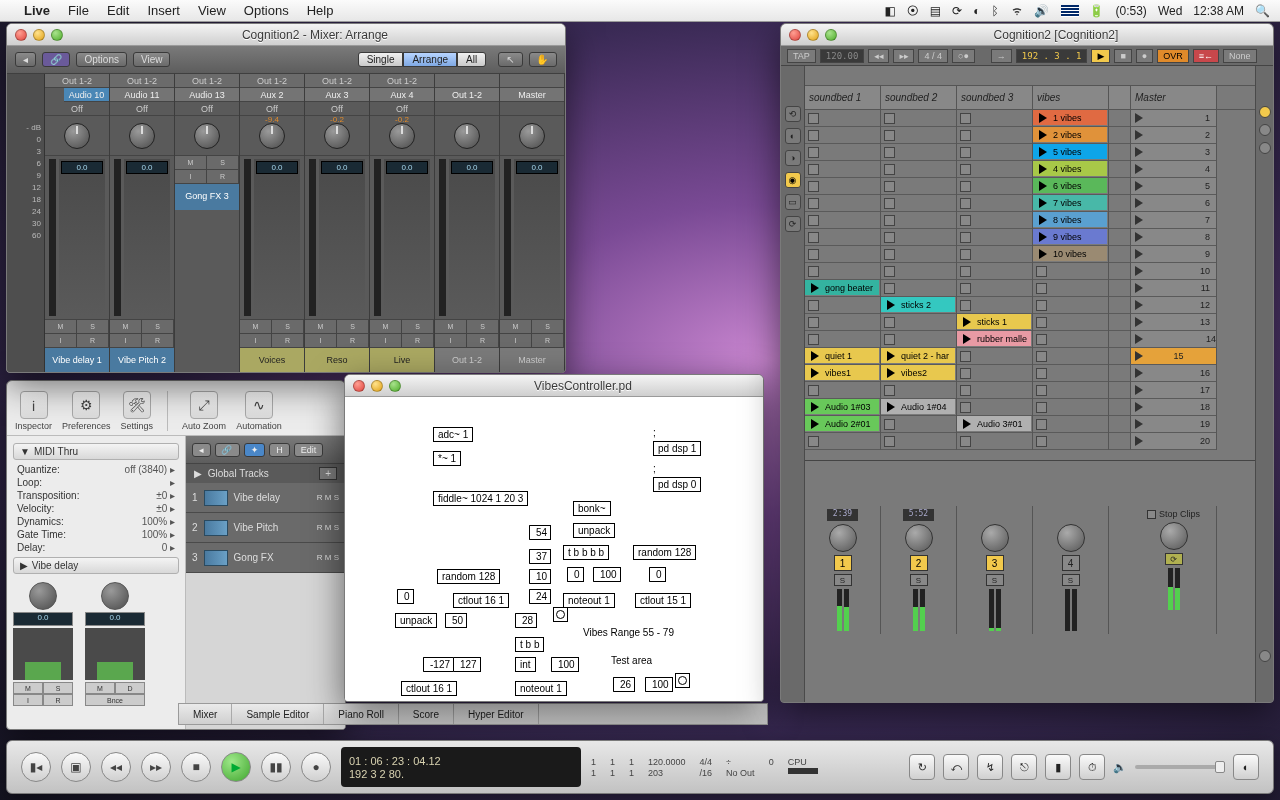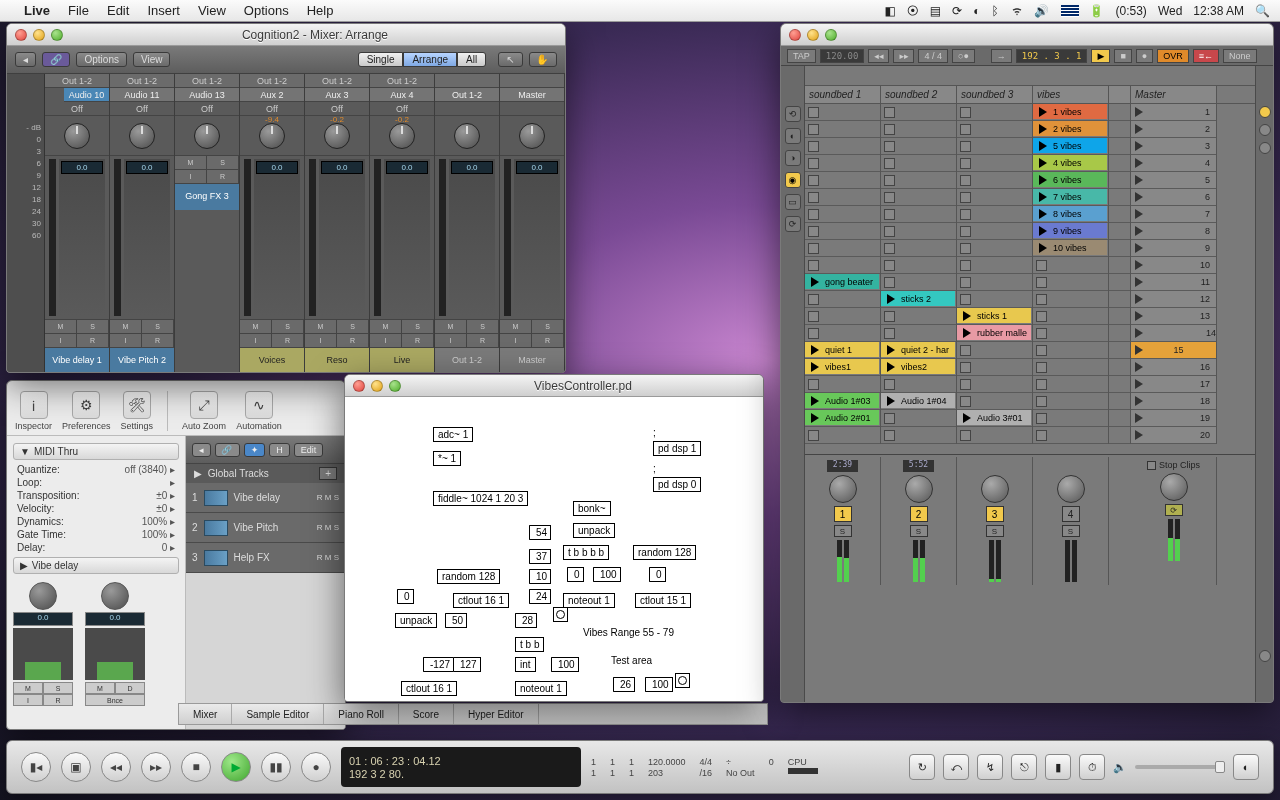--- a/index.html
+++ b/index.html
@@ -98,34 +98,34 @@
 #live .ltool .tempo{background:#3a3a3a;color:#888;font-family:monospace;}
 #live .ltool .yellow{background:#f2c94c;color:#000;}
 #live .ltool .orange{background:#e08a2a;color:#000;}
 #live .ltool .red{background:#c8474b;color:#fff;}
 #live .ltool .pos{background:#3a3a3a;color:#f2c94c;font-family:monospace;}
 #live .body{display:flex;height:calc(100% - 42px);background:#777;}
 #live .leftcol{width:24px;background:#6a6a6a;border-right:1px solid #4a4a4a;display:flex;flex-direction:column;align-items:center;gap:6px;padding-top:40px;}
 #live .leftcol .lic{width:16px;height:16px;border:1px solid #444;border-radius:3px;background:#7a7a7a;display:flex;align-items:center;justify-content:center;font-size:9px;}
 #live .leftcol .lic.on{background:#f2c94c;color:#000;}
 #live .session{flex:1;display:flex;flex-direction:column;background:#7a7a7a;overflow:hidden;}
-#live .trkhead{display:flex;height:18px;border-bottom:1px solid #555;}
+#live .trkhead{display:flex;height:24px;border-bottom:1px solid #555;}
 #live .trkhead .th{border-right:1px solid #555;background:#888;display:flex;align-items:center;padding:0 4px;font-size:10px;font-style:italic;color:#222;}
 #live .sw{width:76px;} .mw{width:86px;}
 #live .clips{display:flex;}
 #live .clipcol{border-right:1px solid #555;}
 #live .slot{height:17px;border-bottom:1px solid #5a5a5a;background:#7a7a7a;display:flex;align-items:center;font-size:9px;position:relative;}
 #live .slot .stop{width:11px;height:11px;border:1px solid #444;margin:0 3px;background:#888;}
 #live .slot .play{width:0;height:0;border-left:8px solid #444;border-top:5px solid transparent;border-bottom:5px solid transparent;margin:0 4px;}
 #live .slot.scene{background:#888;justify-content:center;color:#222;}
 #live .slot.scene.hot{background:#e5a23a;}
 #live .clip{position:absolute;left:0;right:1px;top:0;bottom:1px;display:flex;align-items:center;padding-left:2px;gap:2px;color:#000;font-size:9px;overflow:hidden;white-space:nowrap;}
 #live .clip .play{border-left-color:#000;}
 #live .mixer2{display:flex;border-top:1px solid #444;margin-top:4px;padding-top:2px;}
-#live .mx{border-right:1px solid #555;display:flex;flex-direction:column;align-items:center;gap:3px;padding:3px 0;}
+#live .mx{border-right:1px solid #555;display:flex;flex-direction:column;align-items:center;gap:3px;padding:3px 0;margin-top:43px;}
 #live .mx .time{height:12px;background:#333;color:#aac;font-size:8px;padding:0 6px;font-family:monospace;}
 #live .mx .knob2{width:28px;height:28px;border-radius:50%;background:radial-gradient(circle at 35% 30%,#aaa,#555);border:1px solid #333;}
 #live .mx .num{width:18px;height:16px;display:flex;align-items:center;justify-content:center;border:1px solid #333;font-size:10px;}
 #live .mx .num.y{background:#f2c94c;color:#000;}
 #live .mx .num.g{background:#888;}
 #live .mx .sbtn{width:18px;height:12px;border:1px solid #333;background:#888;font-size:8px;display:flex;align-items:center;justify-content:center;}
 #live .mx .bars{display:flex;gap:2px;}
 #live .mx .bar{width:5px;height:42px;background:#222;position:relative;}
 #live .mx .bar::after{content:"";position:absolute;bottom:0;left:0;right:0;background:#53d04e;}
 #live .status{height:22px;background:#6a6a6a;border-top:1px solid #444;display:flex;align-items:center;justify-content:flex-end;padding:0 10px;font-size:10px;color:#222;}
@@ -513,21 +513,21 @@
         </div>
         <div class="trk">
           <span>2</span>
           <div class="wf"></div>
           <span>Vibe Pitch</span>
           <span style="margin-left:auto;font-size:8px">R M S</span>
         </div>
         <div class="trk">
           <span>3</span>
           <div class="wf"></div>
-          <span>Help FX</span>
+          <span>Gong FX</span>
           <span style="margin-left:auto;font-size:8px">R M S</span>
         </div>
       </div>
   </div>
 </div>
 
 <div id="pd" class="window">
   <div class="titlebar">
     <div class="tl-btns">
       <span class="tl-btn tl-close"></span>
@@ -579,20 +579,21 @@
   </div>
 </div>
 
 <div id="live" class="window">
   <div class="titlebar">
     <div class="tl-btns">
       <span class="tl-btn tl-close"></span>
       <span class="tl-btn tl-min"></span>
       <span class="tl-btn tl-max"></span>
     </div>
+    <span class="title">Cognition2  [Cognition2]</span>
   </div>
   <div class="ltool">
     <span class="pill">TAP</span>
     <span class="pill tempo">120.00</span>
     <span class="pill">◂◂</span>
     <span class="pill">▸▸</span>
     <span class="pill">4 / 4</span>
     <span class="pill">○●</span>
     <span style="width:8px"></span>
     <span class="pill">→</span>

